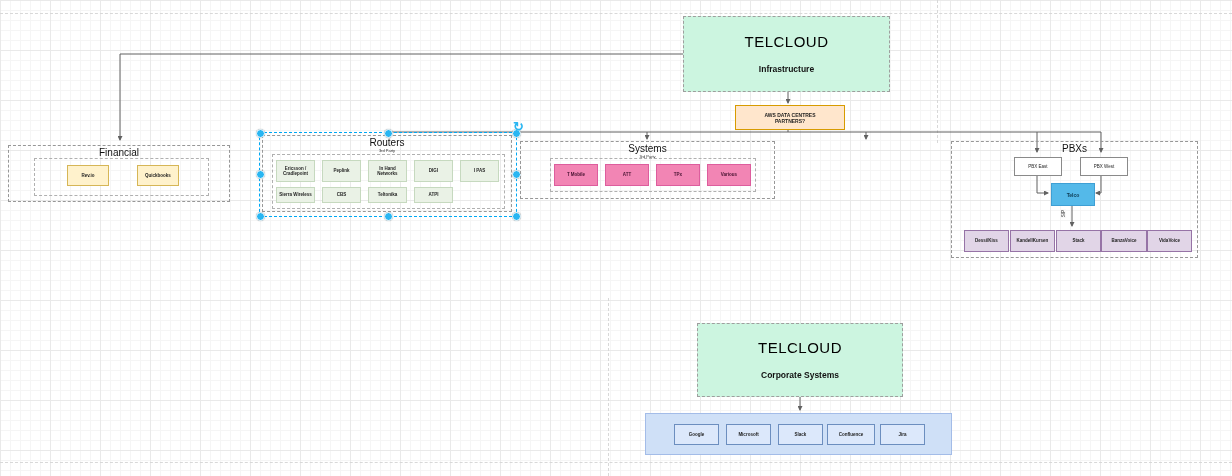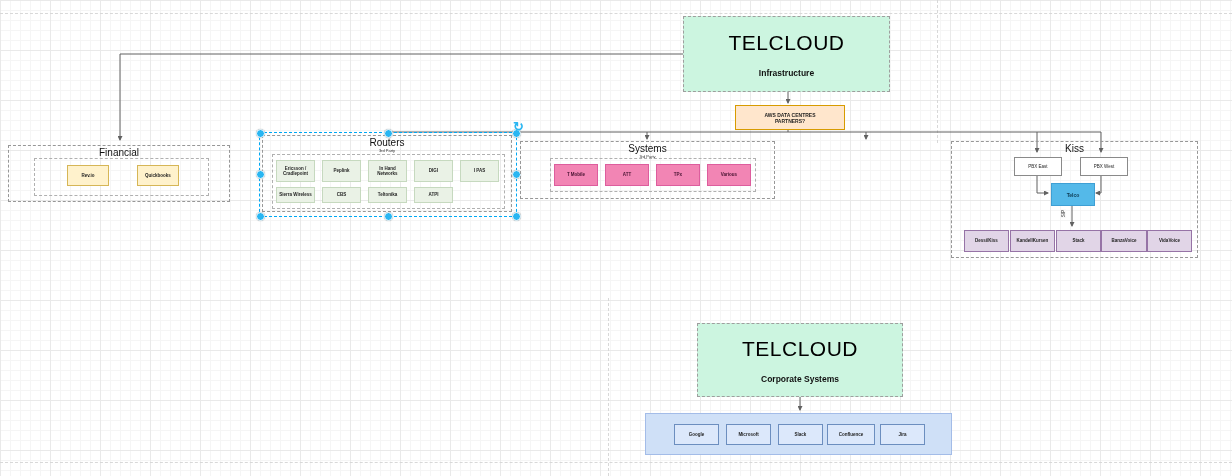--- a/index.html
+++ b/index.html
@@ -18,21 +18,21 @@
   .guide.h{border-top:1px dashed #d8d8d8;height:0;}
   .guide.v{border-left:1px dashed #d8d8d8;width:0;}
   .abs{position:absolute;box-sizing:border-box;}
   .node{
     position:absolute;box-sizing:border-box;display:flex;flex-direction:column;
     align-items:center;justify-content:center;text-align:center;
     font-weight:bold;line-height:1.2;white-space:pre-line;
   }
   .t45{font-size:4.5px;} .t5{font-size:5px;}
   .mint{background:#ccf5e0;border:1px dashed #9e9e9e;}
-  .mint .big{font-size:21px;font-weight:400;letter-spacing:.5px;color:#000;}
+  .mint .big{font-size:15px;font-weight:400;letter-spacing:.5px;color:#000;}
   .mint .sub{font-size:8.5px;font-weight:bold;margin-top:13px;color:#111;}
   .group{position:absolute;box-sizing:border-box;border:1px dashed #979797;background:transparent;}
   .gtitle{position:absolute;top:1px;left:0;right:0;text-align:center;font-size:10px;color:#111;font-weight:400;}
   .gsub{position:absolute;top:12px;left:0;right:0;text-align:center;font-size:4px;color:#333;}
   .subbox{position:absolute;box-sizing:border-box;border:1px dashed #b0b0b0;}
   .yellow{background:#fff2cc;border:1px solid #d6b656;}
   .rgreen{background:#eaf2e6;border:1px solid #c6d9bf;}
   .pink{background:#f285b4;border:1px solid #dd5d9d;color:#45112f;}
   .ogreen{background:#d5e8d4;border:1px solid #82b366;}
   .whitebox{background:#ffffff;border:1px solid #8a8a8a;}
@@ -129,21 +129,21 @@
     <div class="gsub">3rd Party</div>
     <div class="subbox" style="left:29px;top:16px;width:206px;height:34px;"></div>
     <div class="node pink t45" style="left:33px;top:22px;width:44px;height:22px;">T Mobile</div>
     <div class="node pink t45" style="left:84px;top:22px;width:44px;height:22px;">ATT</div>
     <div class="node pink t45" style="left:135px;top:22px;width:44px;height:22px;">TPx</div>
     <div class="node pink t45" style="left:186px;top:22px;width:44px;height:22px;">Various</div>
   </div>
 
 
   <div class="group" style="left:951px;top:141px;width:247px;height:117px;">
-    <div class="gtitle">Kiss</div>
+    <div class="gtitle">PBXs</div>
     <div class="node whitebox t45" style="left:62px;top:15px;width:48px;height:19px;font-weight:400;">PBX East</div>
     <div class="node whitebox t45" style="left:128px;top:15px;width:48px;height:19px;font-weight:400;">PBX West</div>
     <div class="node bluehub t5" style="left:99px;top:41px;width:44px;height:23px;">Telco</div>
     <div class="node purple t45" style="left:12px;top:88px;width:45px;height:22px;">Dessi/Kiss</div>
     <div class="node purple t45" style="left:58px;top:88px;width:45px;height:22px;">KandellKursen</div>
     <div class="node purple t45" style="left:104px;top:88px;width:45px;height:22px;">Stack</div>
     <div class="node purple t45" style="left:149px;top:88px;width:46px;height:22px;">BanzaVoice</div>
     <div class="node purple t45" style="left:195px;top:88px;width:45px;height:22px;">VidaVoice</div>
   </div>
   <div class="vlabel" style="left:1059px;top:211px;">SIP</div>

